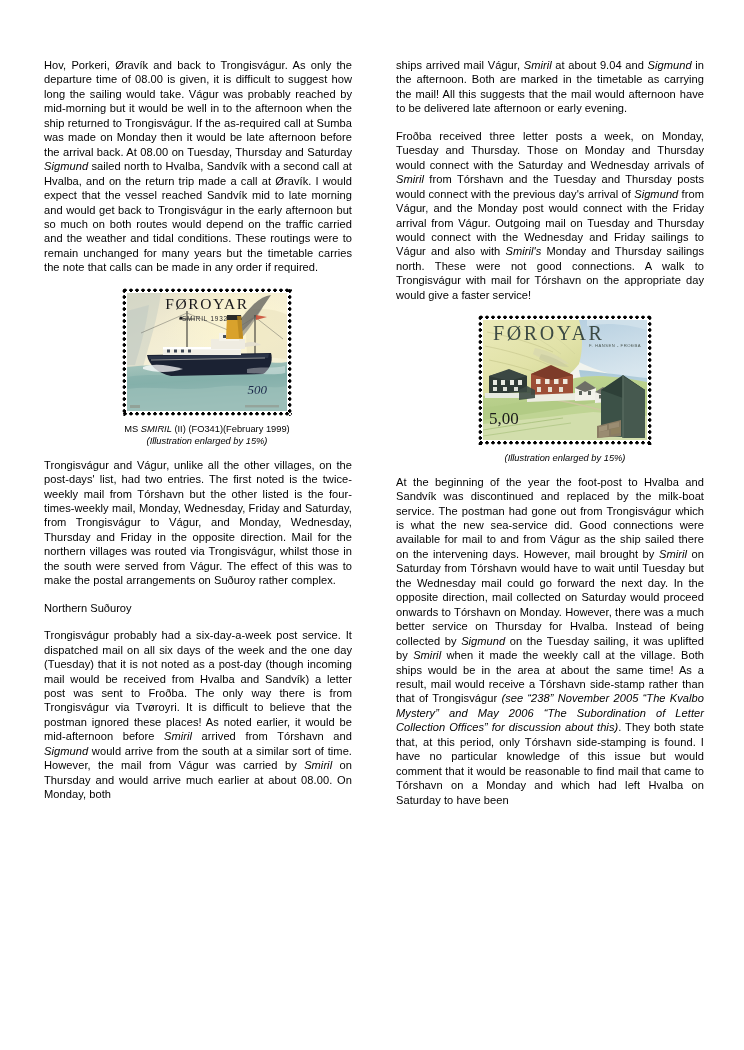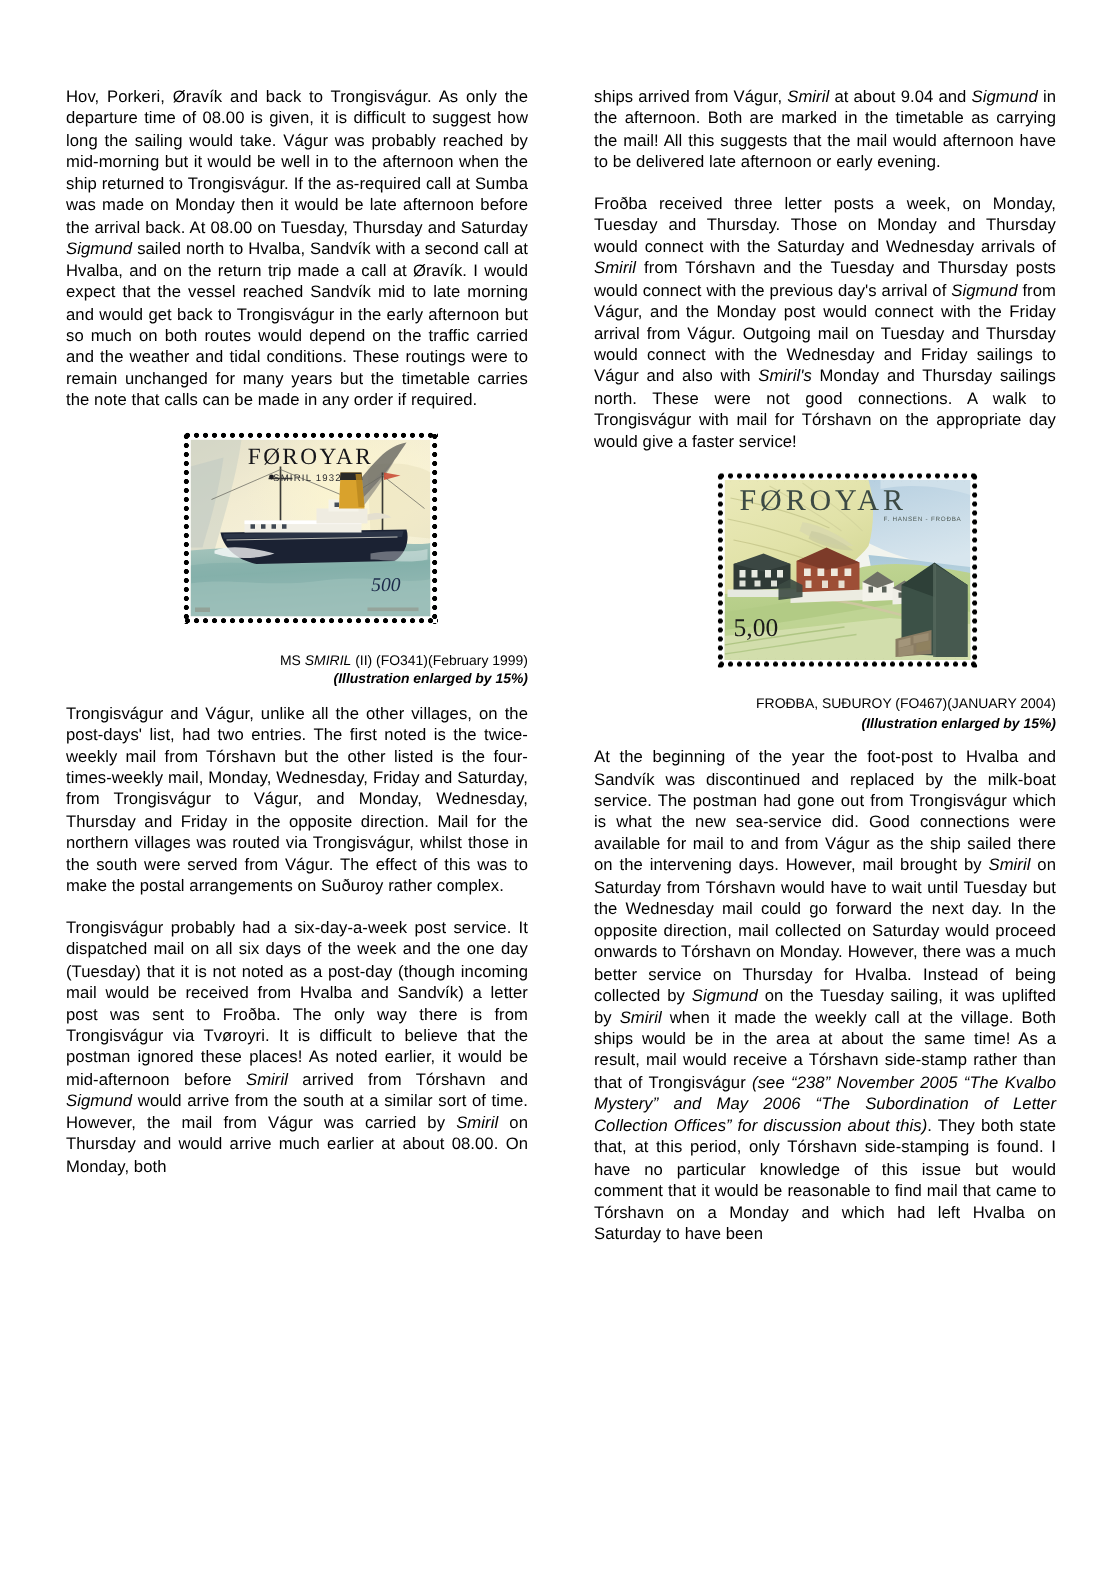--- a/index.html
+++ b/index.html
@@ -57,24 +57,24 @@
   }
 
   
   .figure {
     margin: 6px 0 10px 0;
     text-align: center;
   }
   .caption {
     font-size: 9.3px;
     line-height: 12.4px;
-    text-align: right;
-    margin-top: 18px;
-  }
-  .caption .c2 { font-style: italic; font-weight: bold; }
+    text-align: center;
+    margin-top: 7px;
+  }
+  .caption .c2 { font-style: italic; }
 
   .stamp-wrap {
     display: inline-block;
     position: relative;
   }
   .stamp {
     position: relative;
     background: #ffffff;
     padding: 5px;
     box-sizing: border-box;
@@ -208,27 +208,28 @@
           </span>
         </span>
         <div class="caption">
           <div class="c1"><span>MS </span><em>SMIRIL</em><span> (II) (FO341)(February 1999)</span></div>
           <div class="c2">(Illustration enlarged by 15%)</div>
         </div>
       </div>
 
       <p class="body-text"><span>Trongisvágur and Vágur, unlike all the other villages, on the post-days' list, had two entries.  The first noted is the twice-weekly mail from Tórshavn but the other listed is the four-times-weekly mail, Monday, Wednesday, Friday and Saturday, from Trongisvágur to Vágur, and Monday, Wednesday, Thursday and Friday in the opposite direction.  Mail for the northern villages was routed via Trongisvágur, whilst those in the south were served from Vágur.  The effect of this was to make the postal arrangements on Suðuroy rather complex.</span></p>
 
+      <div class="subhead">Northern Suðuroy</div>
 
       <p class="body-text"><span>Trongisvágur probably had a six-day-a-week post service.  It dispatched mail on all six days of the week and the one day (Tuesday) that it is not noted as a post-day (though incoming mail would be received from Hvalba and Sandvík) a letter post was sent to Froðba.    The only way there is from Trongisvágur via Tvøroyri.  It is difficult to believe that the postman ignored these places!  As noted earlier, it would be mid-afternoon before </span><em>Smiril</em><span> arrived from Tórshavn and </span><em>Sigmund</em><span> would arrive from the south at a similar sort of time.   However, the mail from Vágur was carried by </span><em>Smiril</em><span> on Thursday and would arrive much earlier at about 08.00.  On Monday, both</span></p>
     </div>
 
     <div class="col">
 
-      <p class="body-text"><span>ships arrived from Vágur, </span><em>Smiril</em><span> at about 9.04 and </span><em>Sigmund</em><span> in the afternoon.  Both are marked in the timetable as carrying the mail!  All this suggests that the mail would afternoon have to be delivered late afternoon or early evening.</span></p>
+      <p class="body-text"><span>ships arrived mail Vágur, </span><em>Smiril</em><span> at about 9.04 and </span><em>Sigmund</em><span> in the afternoon.  Both are marked in the timetable as carrying the mail!  All this suggests that the mail would afternoon have to be delivered late afternoon or early evening.</span></p>
 
       <p class="body-text"><span>Froðba received three letter posts a week, on Monday, Tuesday and Thursday.  Those on Monday and Thursday would connect with the Saturday and Wednesday arrivals of </span><em>Smiril</em><span> from Tórshavn and the Tuesday and Thursday posts would connect with the previous day's arrival of </span><em>Sigmund</em><span> from Vágur, and the Monday post would connect with the Friday arrival from Vágur.  Outgoing mail on Tuesday and Thursday would connect with the Wednesday and Friday sailings to Vágur and also with </span><em>Smiril's</em><span> Monday and Thursday sailings north.  These were not good connections.  A walk to Trongisvágur with mail for Tórshavn on the appropriate day would give a faster service!</span></p>
 
       <div class="figure fig-right">
         <span class="stamp-wrap">
           <span class="stamp" id="stamp-frodba">
             <span class="stamp-art">
               <svg width="164" height="120" viewBox="0 0 164 120">
                 <defs>
                   <linearGradient id="skyV" x1="0" y1="0" x2="0.3" y2="1">
@@ -332,21 +333,20 @@
 
                 <text x="106" y="27" text-anchor="start" font-family="'Liberation Sans', sans-serif" font-size="4.2" letter-spacing="0.5" fill="#4e5a55">F. HANSEN - FROÐBA</text>
 
                 <text x="6" y="104" text-anchor="start" font-family="'Liberation Serif', serif" font-size="17" fill="#1a1a1a">5,00</text>
               </svg>
             </span>
             <span class="perf"></span>
           </span>
         </span>
         <div class="caption">
-          <div class="c1">FROÐBA, SUÐUROY (FO467)(JANUARY 2004)</div>
           <div class="c2">(Illustration enlarged by 15%)</div>
         </div>
       </div>
 
       <p class="body-text"><span>At the beginning of the year the foot-post to Hvalba and Sandvík was discontinued and replaced by the milk-boat service.  The postman had gone out from Trongisvágur which is what the new sea-service did. Good connections were available for mail to and from Vágur as the ship sailed there on the intervening days.  However, mail brought by </span><em>Smiril</em><span> on Saturday from Tórshavn would have to wait until Tuesday but the Wednesday mail could go forward the next day.  In the opposite direction, mail collected on Saturday would proceed onwards to Tórshavn on Monday.  However, there was a much better service on Thursday for Hvalba.  Instead of being collected by </span><em>Sigmund</em><span> on the Tuesday sailing, it was uplifted by </span><em>Smiril</em><span> when it made the weekly call at the village. Both ships would be in the area at about the same time!  As a result, mail would receive a Tórshavn side-stamp rather than that of Trongisvágur </span><span class="uline-ital">(see “238” November 2005 “The Kvalbo Mystery” and May 2006 “The Subordination of Letter Collection Offices” for discussion about this)</span><span>.  They both state that, at this period, only Tórshavn side-stamping is found.  I have no particular knowledge of this issue but would comment that it would be reasonable to find mail that came to Tórshavn on a Monday and which had left Hvalba on Saturday to have been</span></p>
     </div>
 
   </div>
 </div>
 

